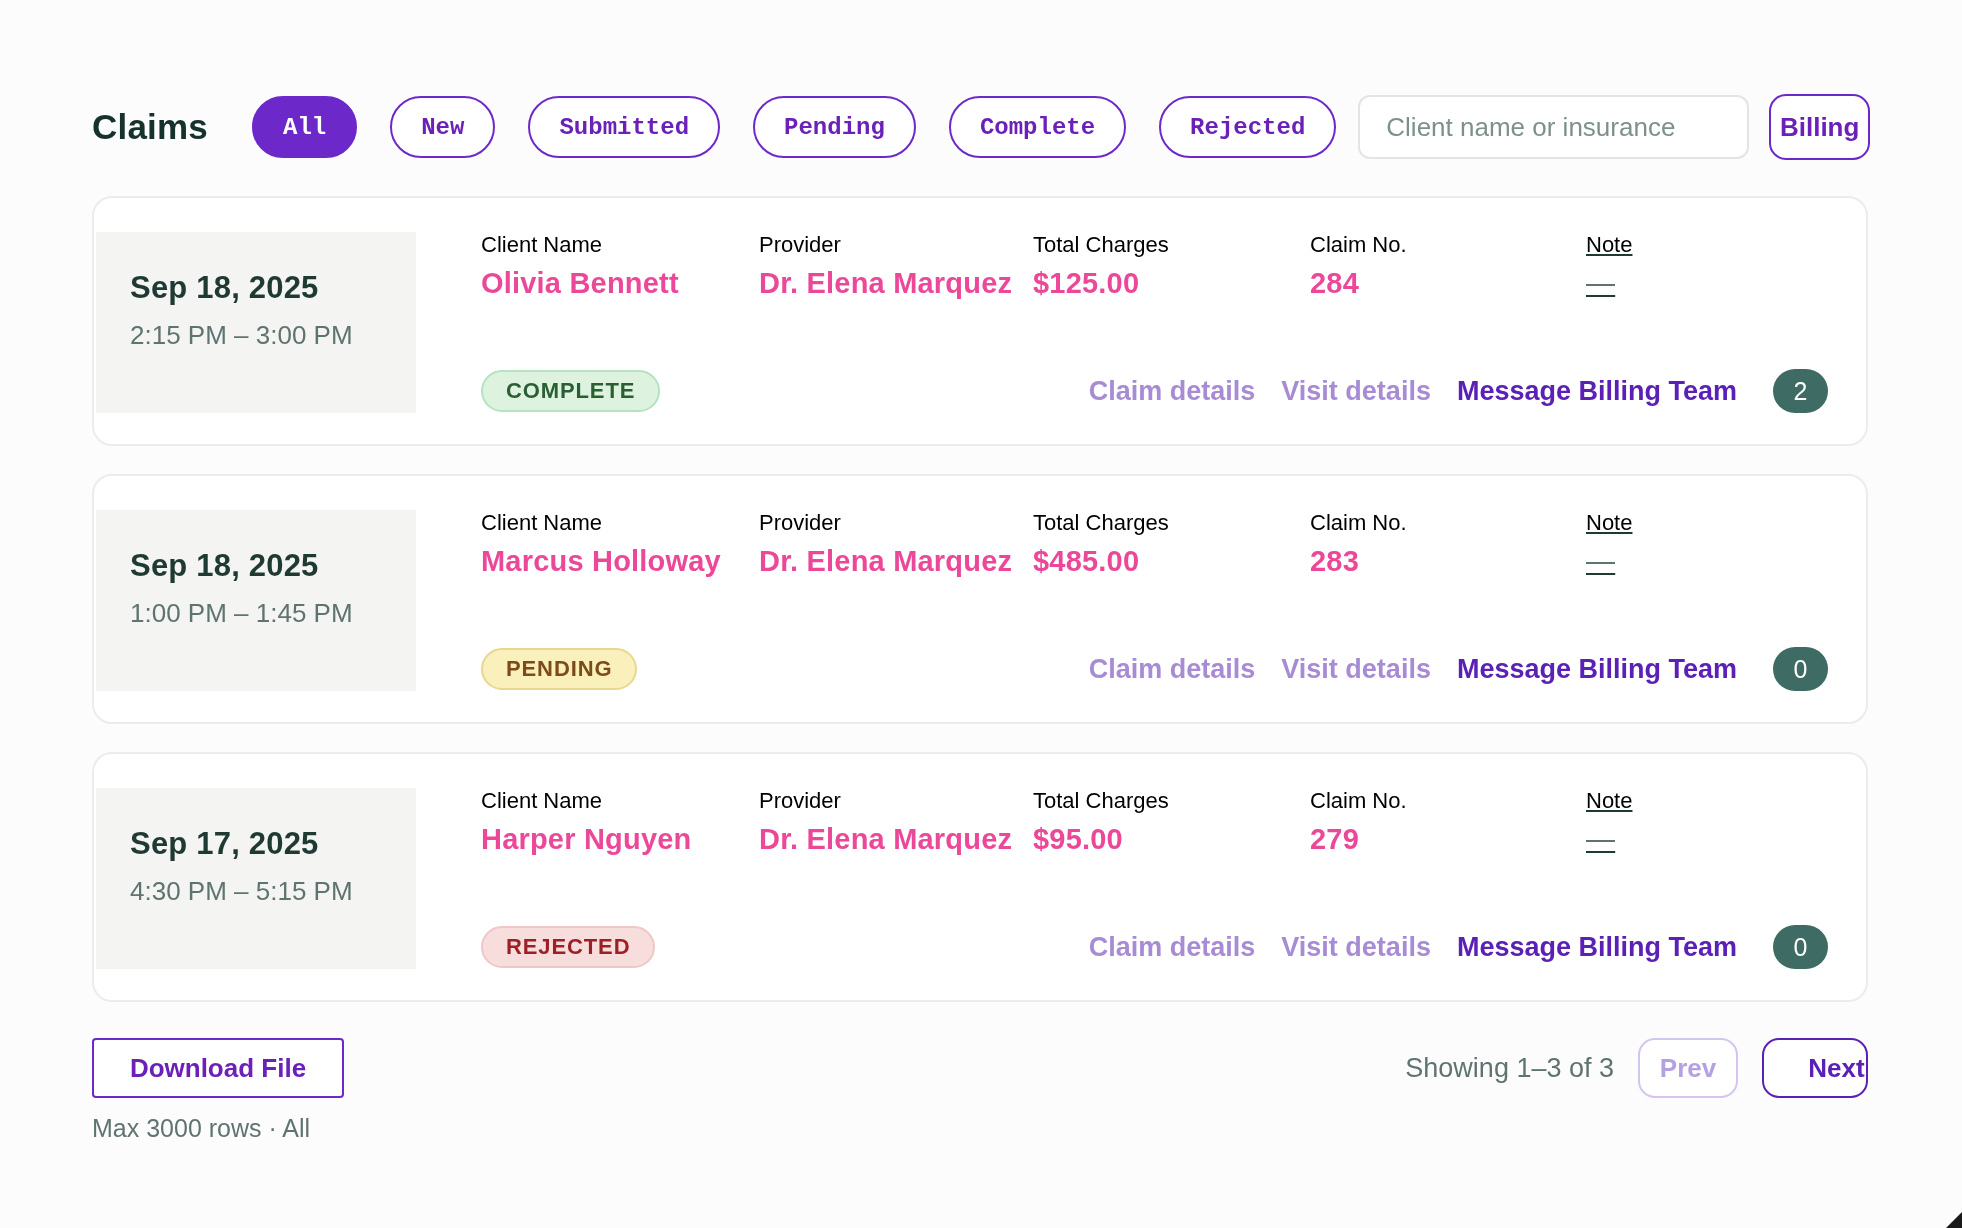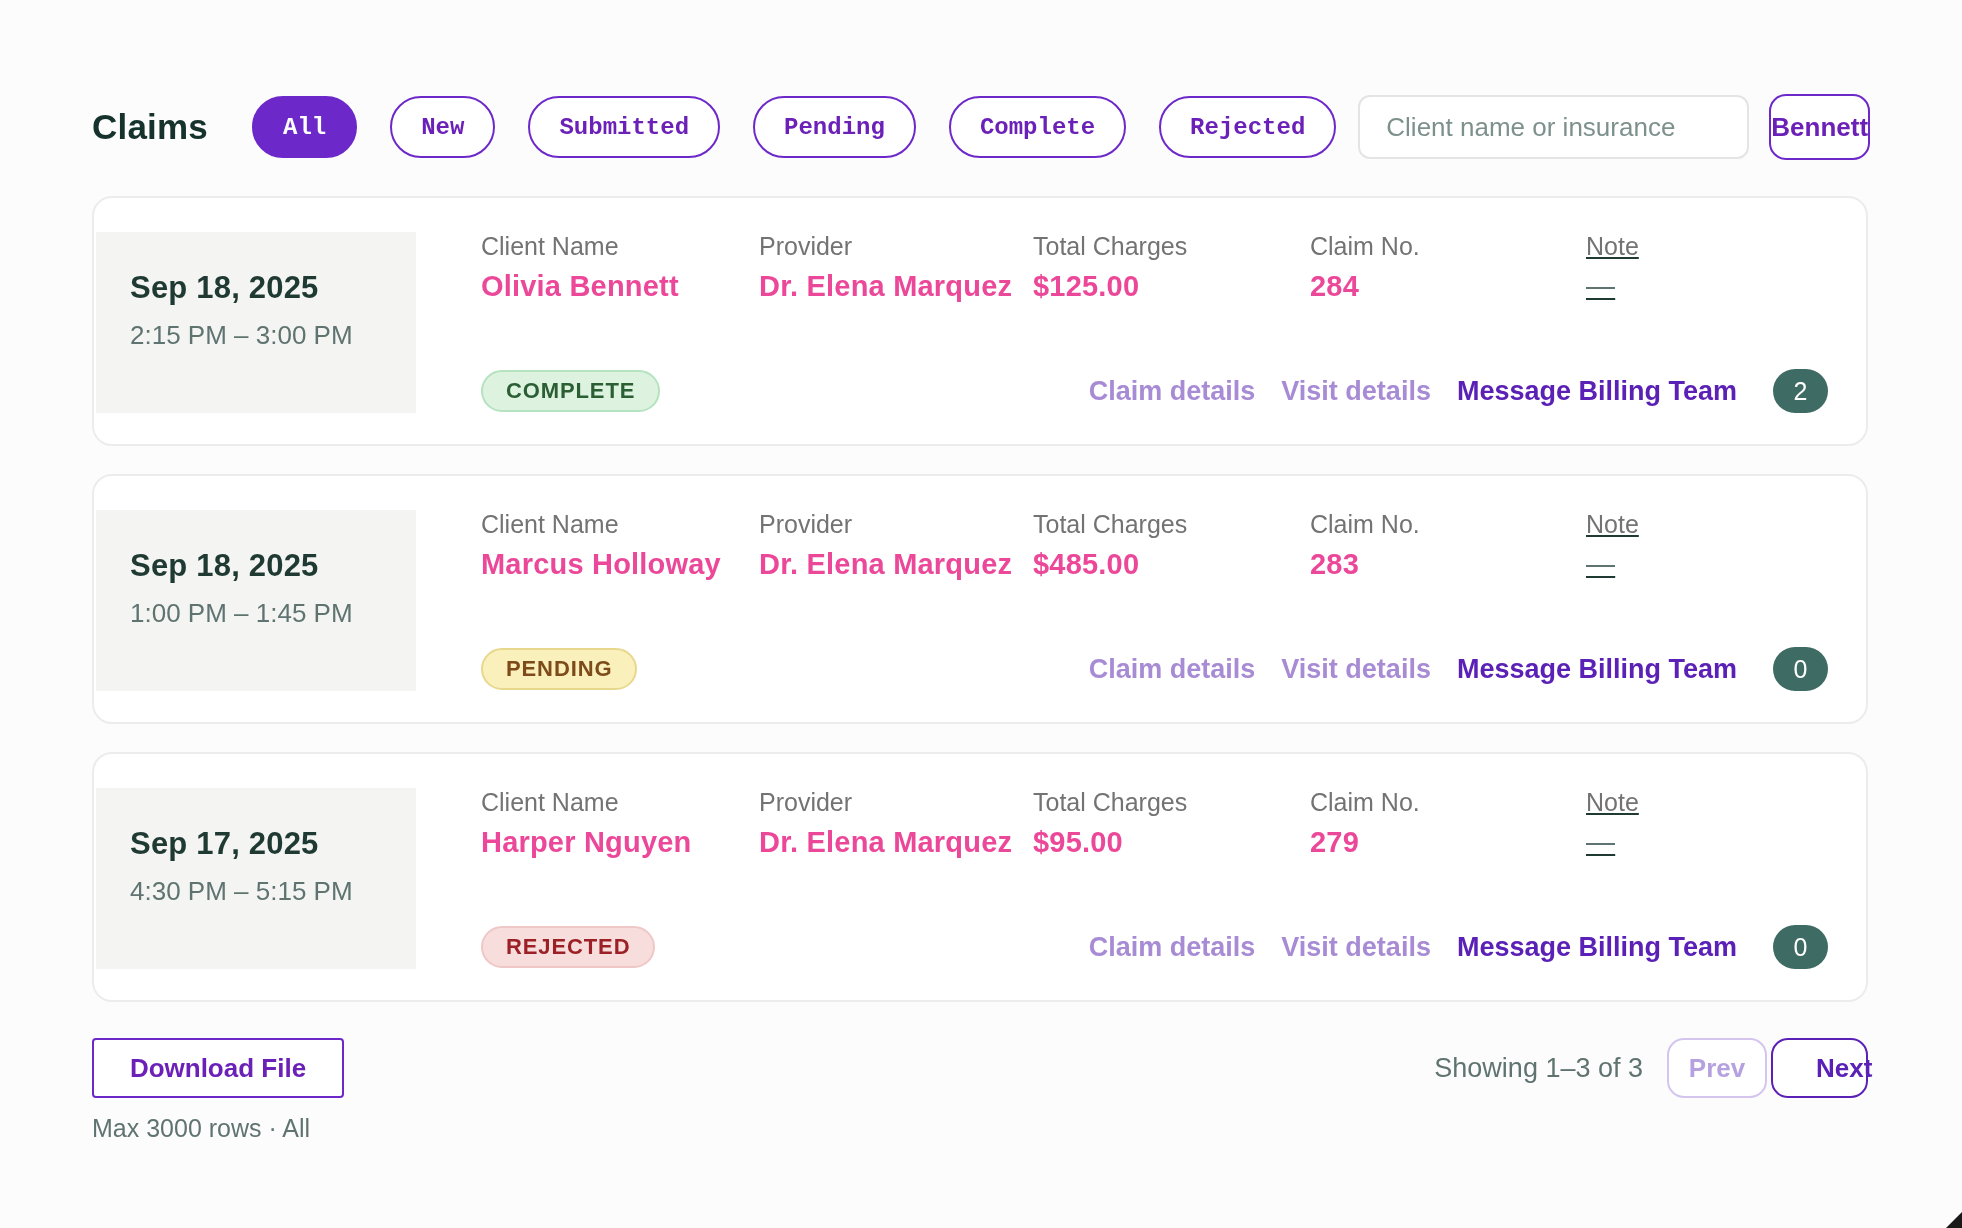--- a/index.html
+++ b/index.html
@@ -50,21 +50,21 @@
   .date { font-size:31px; font-weight:700; color:#1f3933; letter-spacing:.2px; }
   .time { margin-top:14px; font-size:26px; color:#5f7470; }
   .card-main { flex:1; margin-left:65px; display:flex; flex-direction:column; justify-content:space-between; }
   .fields-row { display:flex; }
   .field { display:flex; flex-direction:column; }
   .f-client  { width:278px; }
   .f-provider{ width:274px; }
   .f-charges { width:277px; }
   .f-claim   { width:276px; }
   .f-note    { flex:1;text-decoration:underline; }
-  .label { font-size:25px; color:#737373; }
+  .label { font-size:22px; color:#000000; }
   .value { margin-top:9px; font-size:29px; font-weight:600; color:#ec4899; letter-spacing:.2px; }
   .value.muted { color:#5f7470; font-weight:400; }
 
   .actions-row { display:flex; align-items:center; margin-top:26px; }
   .chip {
     display:inline-flex; align-items:center; justify-content:center;
     height:42px; padding:0 23px; border-radius:999px;
     font-size:22px; font-weight:600; letter-spacing:.04em;
   }
   .chip[data-status="complete"] { background:#ddf3e0; border:2px solid #b5e2bf; color:#2b5e33; }
@@ -97,21 +97,21 @@
     border:2px solid #e7e7e7; border-radius:12px; background:#ffffff;
     display:flex; align-items:center; padding:0 24px 0 26px; cursor:pointer;
   }
   .page-size-value { font-size:27px; color:#1f3933; flex:1; }
   .chev { width:22px; height:22px; flex:none; }
   .pager-btn {
     height:60px; border-radius:17px; background:#ffffff;
     font-family:inherit; font-size:26px; cursor:pointer;
   }
   .prev-btn { margin-left:24px; width:100px; border:2px solid #d4c5ef; color:#b6a1e0; font-weight:600; }
-  .next-btn { margin-left:4px; width:97px; border:2.5px solid #5b21b6; color:#5b21b6; font-weight:700;padding-left:43px; }
+  .next-btn { margin-left:24px; width:106px; border:2.5px solid #5b21b6; color:#5b21b6; font-weight:700;padding-left:43px; }
 
   .corner-mark {
     position:absolute; right:0; bottom:0; width:0; height:0;
     border-left:16px solid transparent; border-bottom:16px solid #1a1a1a;
   }
 </style>
 </head>
 <body>
 
 <div class="page">
@@ -120,21 +120,21 @@
     <h1 class="page-title">Claims</h1>
     <div class="pills">
       <button class="pill" data-active="true">All</button>
       <button class="pill">New</button>
       <button class="pill">Submitted</button>
       <button class="pill">Pending</button>
       <button class="pill">Complete</button>
       <button class="pill">Rejected</button>
     </div>
     <input class="search-input" placeholder="Client name or insurance" style="">
-    <button class="search-btn">Bennett</button>
+    <button class="search-btn">Billing</button>
   </header>
 
   <section class="card">
     <div class="date-panel">
       <div class="date">Sep 18, 2025</div>
       <div class="time">2:15 PM – 3:00 PM</div>
     </div>
     <div class="card-main">
       <div class="fields-row">
         <div class="field f-client">

